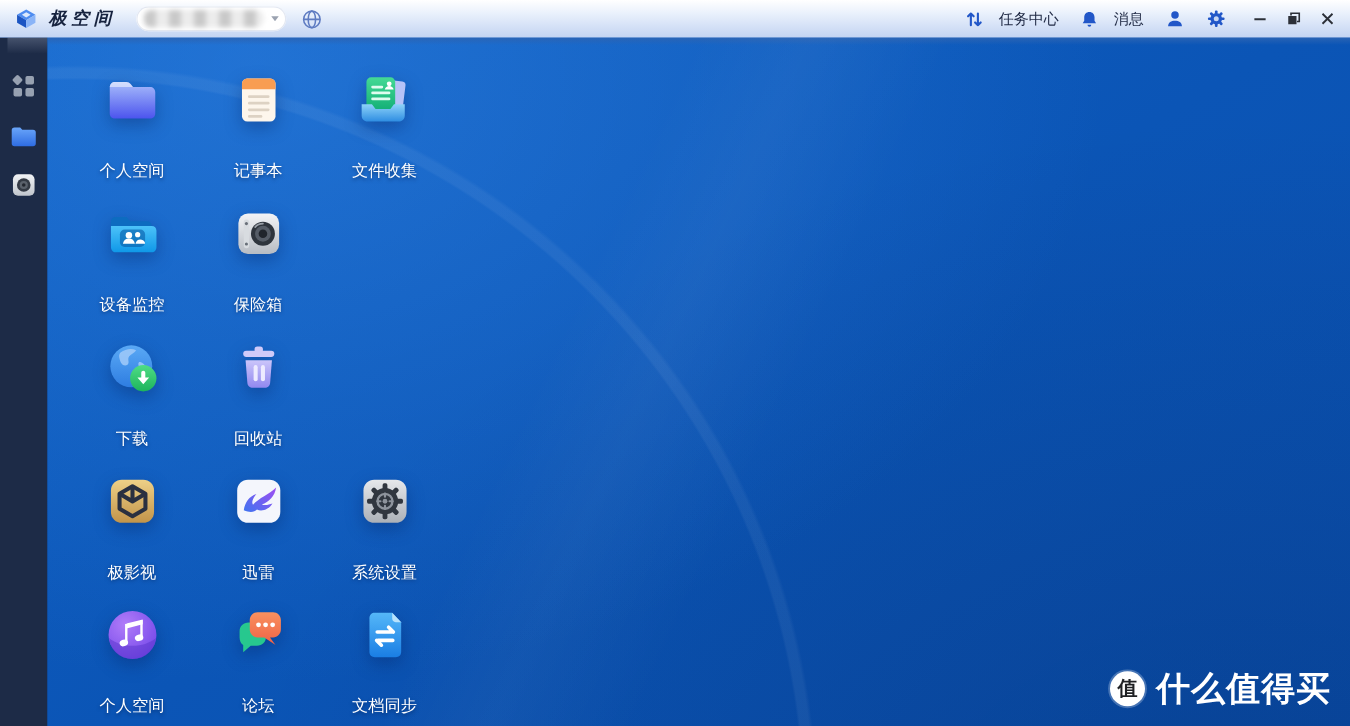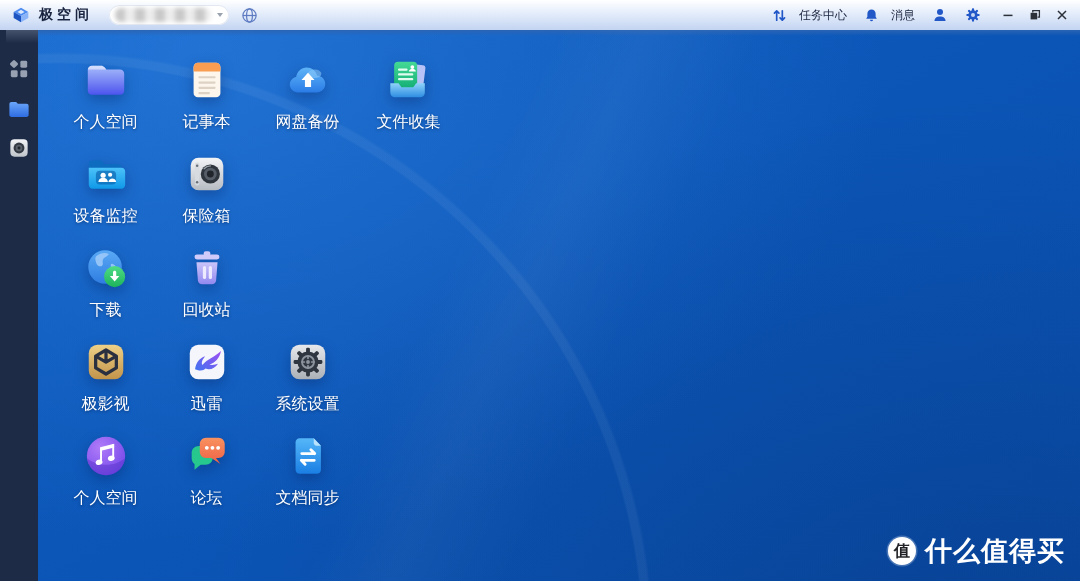--- a/index.html
+++ b/index.html
@@ -9,21 +9,21 @@
 
   
   .topbar{
     position:relative; height:30px; display:flex; align-items:center; justify-content:space-between;
     padding:0 12px 0 10px;
     background:linear-gradient(180deg,#ffffff 0%,#eaf1fc 35%,#c3d4f2 100%);
     z-index:5;
   }
   .tb-left{ display:flex; align-items:center; }
   .logo{ width:22px; height:22px; display:inline-flex; }
-  .brand{ margin-left:7px; font-size:14px; font-weight:700; letter-spacing:4px; color:#17233f; }
+  .brand{ margin-left:7px; font-size:14px; font-weight:700; letter-spacing:4px; color:#17233f;font-style:italic; }
   .account-pill{
     position:relative; margin-left:16px; width:120px; height:20px; background:#fff;
     border-radius:10px; box-shadow:inset 0 0 0 1px #e3e8f2; overflow:hidden; cursor:pointer;
   }
   .mosaic{
     position:absolute; left:6px; top:3px; right:18px; bottom:3px; border-radius:6px;
     background:
       repeating-linear-gradient(90deg,#c9c9c9 0 10px,#ececec 10px 20px),
       repeating-linear-gradient(0deg,rgba(255,255,255,.45) 0 5px,rgba(175,175,175,.4) 5px 10px);
     filter:blur(2px);
@@ -73,21 +73,21 @@
     position:absolute; inset:0; pointer-events:none;
     background:linear-gradient(115deg, rgba(255,255,255,0) 40%, rgba(255,255,255,.035) 47%, rgba(255,255,255,0) 56%);
   }
 
   .appgrid{ position:absolute; top:27px; left:17px; }
   .row{ display:flex; margin-bottom:18px; }
   .app{ width:101px; display:flex; flex-direction:column; align-items:center; cursor:pointer; }
   .app-icon{ width:46px; height:46px; filter:drop-shadow(0 5px 7px rgba(2,28,90,.35)); }
   .app-icon svg{ width:46px; height:46px; display:block; }
   .app-label{
-    margin-top:9px; font-size:16px; color:#fff; white-space:nowrap;
+    margin-top:25px; font-size:13px; color:#fff; white-space:nowrap;
     text-shadow:0 1px 3px rgba(0,25,70,.55);
   }
 
   
   .watermark{ position:absolute; right:15px; bottom:12px; display:flex; align-items:center; gap:9px; }
   .wm-badge{
     width:28px; height:28px; border-radius:50%; background:#fff; color:#1f2124;
     font-size:16px; font-weight:700; display:flex; align-items:center; justify-content:center;
     box-shadow:0 0 0 1.5px rgba(255,255,255,.25);
   }
@@ -255,36 +255,20 @@
                   <rect x="15" y="36.5" width="12" height="2.3" rx="1.1"></rect>
                 </g>
               </svg>
             </span>
             <span class="app-label">记事本</span>
           </div>
           <div class="app">
             <span class="app-icon">
               <svg viewBox="0 0 48 48">
                 <defs>
-                    <linearGradient id="gCB" x1="0" y1="0" x2="0" y2="1">
-                  <stop offset="0" stop-color="#5fb4f7"></stop>
-                      <stop offset="1" stop-color="#2a7ce6"></stop>
-                    </linearGradient>
-                  </defs>
-                <path d="M13.5 37c-4.7 0-8.5-3.6-8.5-8.2 0-4 2.8-7.3 6.6-8C12.6 15.3 17.1 11 22.6 11c5.2 0 9.6 3.5 10.9 8.4 4.7.3 8.5 4 8.5 8.7 0 4.9-4 8.9-8.9 8.9z" fill="url(#gCB)"></path>
-                <ellipse cx="31" cy="17.5" rx="7" ry="4.5" fill="#8ecaf9" opacity=".55"></ellipse>
-                <path d="M24 16.5 30.8 24h-3.6v7.3h-6.4V24h-3.6z" fill="#fff"></path>
-              </svg>
-            </span>
-            <span class="app-label">网盘备份</span>
-          </div>
-          <div class="app">
-            <span class="app-icon">
-              <svg viewBox="0 0 48 48">
-                <defs>
                   <linearGradient id="gFC" x1="0" y1="0" x2="0" y2="1">
                     <stop offset="0" stop-color="#44da95"></stop>
                       <stop offset="1" stop-color="#10ab74"></stop>
                     </linearGradient>
                   <linearGradient id="gFCT" x1="0" y1="0" x2="0" y2="1">
                     <stop offset="0" stop-color="#8ed3f9"></stop>
                       <stop offset="1" stop-color="#2e8de2"></stop>
                     </linearGradient>
                 </defs>
                 <rect x="25" y="8" width="15" height="25" rx="3" fill="#b7c3f7" transform="rotate(7 32.5 20.5)"></rect>

